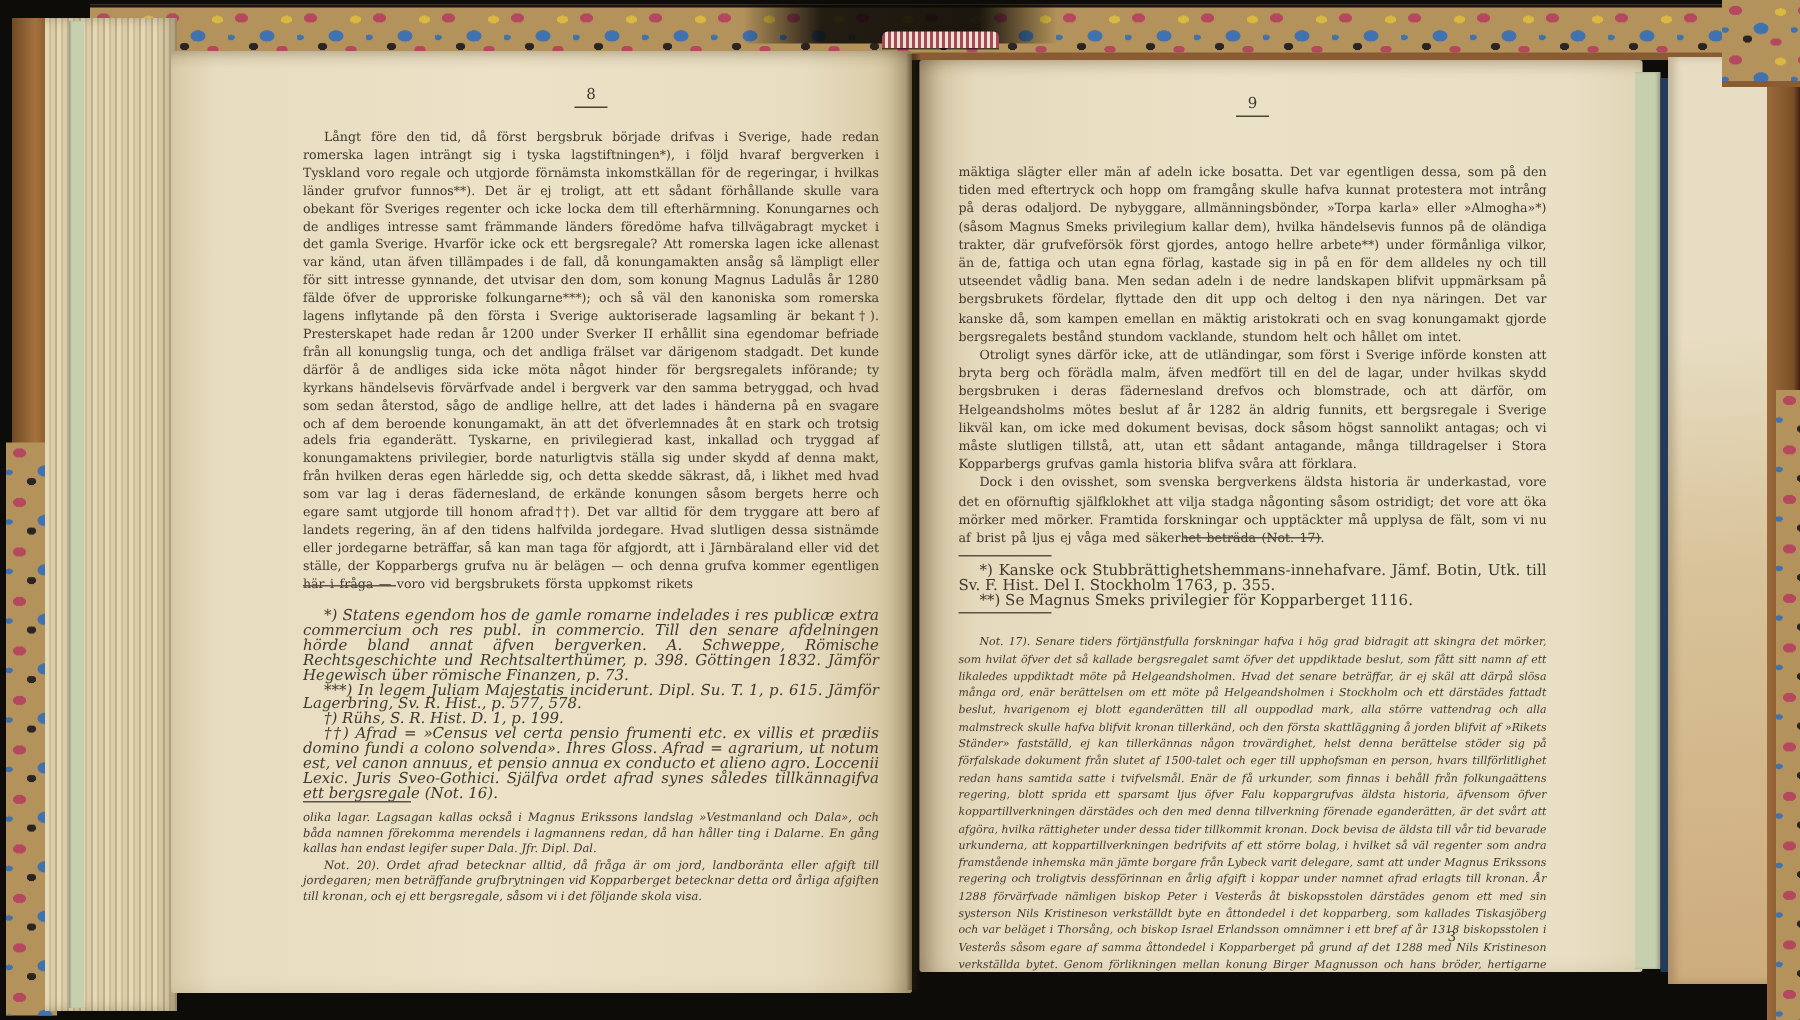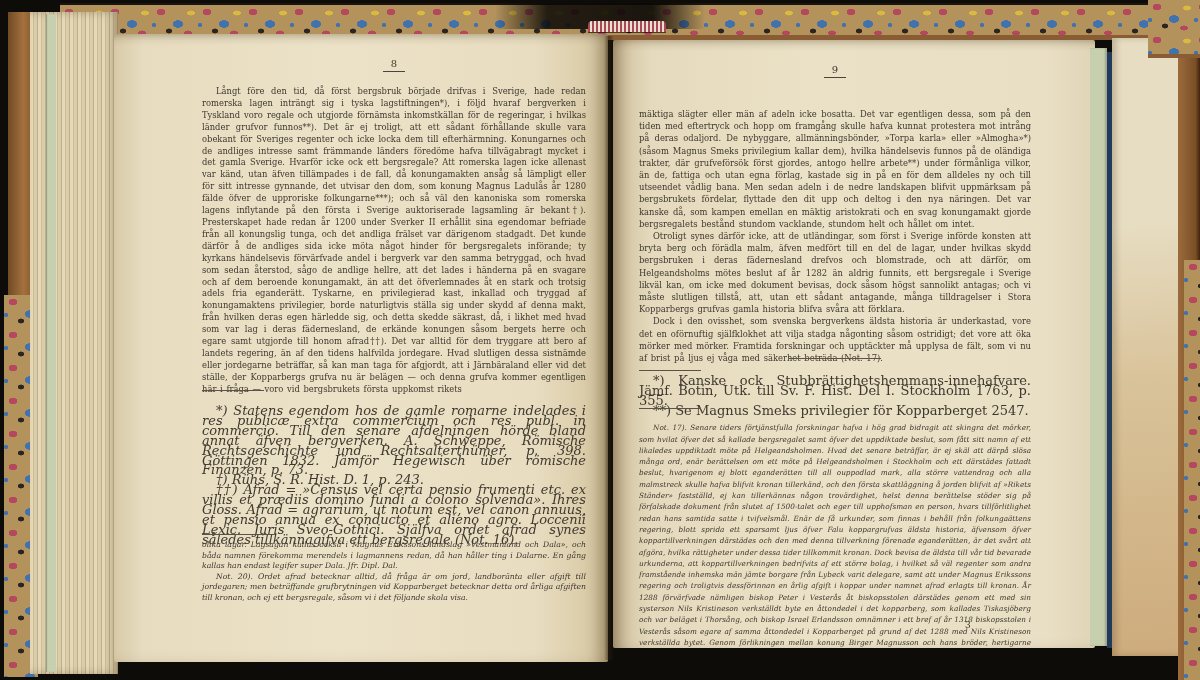--- a/index.html
+++ b/index.html
@@ -55,21 +55,21 @@
       background:linear-gradient(90deg,#d2c29f 0,#e5dabd 8%,#ebe1c6 40%,#e9dfc4 90%,#e0d4b6 100%);
       box-shadow:inset 14px 0 16px -9px rgba(80,60,30,.5), inset 0 8px 10px -7px rgba(90,70,40,.4);}
   .gutter-seam{position:absolute;left:604px;top:36px;width:10px;height:624px;
       background:linear-gradient(90deg,rgba(40,28,12,.0),rgba(40,28,12,.55) 50%,rgba(40,28,12,.0));}
 
   .pnum{position:absolute;text-align:center;font-size:10px;}
   .pnum span{border-bottom:1px solid #4a443a;padding:0 8px 2px;}
   .body-text{position:absolute;text-align:justify;hyphens:auto;-webkit-hyphens:auto;}
   .main{font-size:8.4px;line-height:11.9px;word-spacing:1px;}
   .right-page .main{line-height:12.2px;margin-top:24px;}
-  .fns{font-size:13px;line-height:9.9px;}
+  .fns{font-size:10px;line-height:9.9px;}
   .fns p,.main p,.cont p{margin:0;}
   .indent{text-indent:14px;}
   .rule{position:absolute;border-top:1px solid #5b5348;height:0;}
   .ital{font-style:italic;}
   .cont{font-size:7.7px;line-height:10.6px;}
   .note17{font-size:7.3px;line-height:11.3px;}
   .sig{position:absolute;font-size:9px;}
 </style>
 </head>
 <body>
@@ -89,21 +89,22 @@
   <div class="page left-page">
     <div class="pnum" style="left:88px;top:24px;width:384px;">
       <span>8</span>
     </div>
     <div class="body-text main" style="left:88px;top:52px;width:384px;">
       <p class="indent">Långt före den tid, då först bergsbruk började drifvas i Sverige, hade redan romerska lagen inträngt sig i tyska lagstiftningen*), i följd hvaraf bergverken i Tyskland voro regale och utgjorde förnämsta inkomstkällan för de regeringar, i hvilkas länder grufvor funnos**). Det är ej troligt, att ett sådant förhållande skulle vara obekant för Sveriges regenter och icke locka dem till efterhärmning. Konungarnes och de andliges intresse samt främmande länders föredöme hafva tillvägabragt mycket i det gamla Sverige. Hvarför icke ock ett bergsregale? Att romerska lagen icke allenast var känd, utan äfven tillämpades i de fall, då konungamakten ansåg så lämpligt eller för sitt intresse gynnande, det utvisar den dom, som konung Magnus Ladulås år 1280 fälde öfver de upproriske folkungarne***); och så väl den kanoniska som romerska lagens inflytande på den första i Sverige auktoriserade lagsamling är bekant†). Presterskapet hade redan år 1200 under Sverker II erhållit sina egendomar befriade från all konungslig tunga, och det andliga frälset var därigenom stadgadt. Det kunde därför å de andliges sida icke möta något hinder för bergsregalets införande; ty kyrkans händelsevis förvärfvade andel i bergverk var den samma betryggad, och hvad som sedan återstod, sågo de andlige hellre, att det lades i händerna på en svagare och af dem beroende konungamakt, än att det öfverlemnades åt en stark och trotsig adels fria eganderätt. Tyskarne, en privilegierad kast, inkallad och tryggad af konungamaktens privilegier, borde naturligtvis ställa sig under skydd af denna makt, från hvilken deras egen härledde sig, och detta skedde säkrast, då, i likhet med hvad som var lag i deras fädernesland, de erkände konungen såsom bergets herre och egare samt utgjorde till honom afrad††). Det var alltid för dem tryggare att bero af landets regering, än af den tidens halfvilda jordegare. Hvad slutligen dessa sistnämde eller jordegarne beträffar, så kan man taga för afgjordt, att i Järnbäraland eller vid det ställe, der Kopparbergs grufva nu är belägen — och denna grufva kommer egentligen här i fråga — voro vid bergsbrukets första uppkomst rikets</p>
     </div>
     <div class="rule" style="left:88px;top:356px;width:62px;"></div>
     <div class="body-text fns" style="left:88px;top:372px;width:384px;font-style:italic;">
       <p class="indent">*) Statens egendom hos de gamle romarne indelades i res publicæ extra commercium och res publ. in commercio. Till den senare afdelningen hörde bland annat äfven bergverken. A. Schweppe, Römische Rechtsgeschichte und Rechtsalterthümer, p. 398. Göttingen 1832. Jämför Hegewisch über römische Finanzen, p. 73.</p>
-      <p class="indent">†) Rühs, S. R. Hist. D. 1, p. 243.</p>
+      <p class="indent">***) In legem Juliam Majestatis inciderunt. Dipl. Su. T. 1, p. 615. Jämför Lagerbring, Sv. R. Hist., p. 577, 578.</p>
+      <p class="indent">†) Rühs, S. R. Hist. D. 1, p. 199.</p>
       <p class="indent">††) Afrad = »Census vel certa pensio frumenti etc. ex villis et prædiis domino fundi a colono solvenda». Ihres Gloss. Afrad = agrarium, ut notum est, vel canon annuus, et pensio annua ex conducto et alieno agro. Loccenii Lexic. Juris Sveo-Gothici. Själfva ordet afrad synes således tillkännagifva ett bergsregale (Not. 16).</p>
     </div>
     <div class="rule" style="left:88px;top:500px;width:72px;"></div>
     <div class="body-text cont ital" style="left:88px;top:506px;width:384px;">
       <p>olika lagar. Lagsagan kallas också i Magnus Erikssons landslag »Vestmanland och Dala», och båda namnen förekomma merendels i lagmannens redan, då han håller ting i Dalarne. En gång kallas han endast legifer super Dala. Jfr. Dipl. Dal.</p>
       <p class="indent">Not. 20). Ordet afrad betecknar alltid, då fråga är om jord, landboränta eller afgift till jordegaren; men beträffande grufbrytningen vid Kopparberget betecknar detta ord årliga afgiften till kronan, och ej ett bergsregale, såsom vi i det följande skola visa.</p>
     </div>
   </div>
 
   <div class="gutter-seam"></div>
@@ -114,21 +115,21 @@
     </div>
     <div class="body-text main" style="left:26px;top:44px;width:392px;">
       <p>mäktiga slägter eller män af adeln icke bosatta. Det var egentligen dessa, som på den tiden med eftertryck och hopp om framgång skulle hafva kunnat protestera mot intrång på deras odaljord. De nybyggare, allmänningsbönder, »Torpa karla» eller »Almogha»*) (såsom Magnus Smeks privilegium kallar dem), hvilka händelsevis funnos på de oländiga trakter, där grufveförsök först gjordes, antogo hellre arbete**) under förmånliga vilkor, än de, fattiga och utan egna förlag, kastade sig in på en för dem alldeles ny och till utseendet vådlig bana. Men sedan adeln i de nedre landskapen blifvit uppmärksam på bergsbrukets fördelar, flyttade den dit upp och deltog i den nya näringen. Det var kanske då, som kampen emellan en mäktig aristokrati och en svag konungamakt gjorde bergsregalets bestånd stundom vacklande, stundom helt och hållet om intet.</p>
       <p class="indent">Otroligt synes därför icke, att de utländingar, som först i Sverige införde konsten att bryta berg och förädla malm, äfven medfört till en del de lagar, under hvilkas skydd bergsbruken i deras fädernesland drefvos och blomstrade, och att därför, om Helgeandsholms mötes beslut af år 1282 än aldrig funnits, ett bergsregale i Sverige likväl kan, om icke med dokument bevisas, dock såsom högst sannolikt antagas; och vi måste slutligen tillstå, att, utan ett sådant antagande, många tilldragelser i Stora Kopparbergs grufvas gamla historia blifva svåra att förklara.</p>
       <p class="indent">Dock i den ovisshet, som svenska bergverkens äldsta historia är underkastad, vore det en oförnuftig själfklokhet att vilja stadga någonting såsom ostridigt; det vore att öka mörker med mörker. Framtida forskningar och upptäckter må upplysa de fält, som vi nu af brist på ljus ej våga med säkerhet beträda (Not. 17).</p>
     </div>
     <div class="rule" style="left:176px;top:318px;width:92px;"></div>
     <div class="rule" style="left:26px;top:330px;width:62px;"></div>
     <div class="body-text fns" style="left:26px;top:336px;width:392px;">
       <p class="indent">*) Kanske ock Stubbrättighetshemmans-innehafvare. Jämf. Botin, Utk. till Sv. F. Hist. Del I. Stockholm 1763, p. 355.</p>
-      <p class="indent">**) Se Magnus Smeks privilegier för Kopparberget 2547.</p>
+      <p class="indent">**) Se Magnus Smeks privilegier för Kopparberget 1116.</p>
     </div>
     <div class="rule" style="left:26px;top:368px;width:62px;"></div>
     <div class="body-text note17 ital" style="left:26px;top:375px;width:392px;">
       <p class="indent">Not. 17). Senare tiders förtjänstfulla forskningar hafva i hög grad bidragit att skingra det mörker, som hvilat öfver det så kallade bergsregalet samt öfver det uppdiktade beslut, som fått sitt namn af ett likaledes uppdiktadt möte på Helgeandsholmen. Hvad det senare beträffar, är ej skäl att därpå slösa många ord, enär berättelsen om ett möte på Helgeandsholmen i Stockholm och ett därstädes fattadt beslut, hvarigenom ej blott eganderätten till all ouppodlad mark, alla större vattendrag och alla malmstreck skulle hafva blifvit kronan tillerkänd, och den första skattläggning å jorden blifvit af »Rikets Ständer» fastställd, ej kan tillerkännas någon trovärdighet, helst denna berättelse stöder sig på förfalskade dokument från slutet af 1500-talet och eger till upphofsman en person, hvars tillförlitlighet redan hans samtida satte i tvifvelsmål. Enär de få urkunder, som finnas i behåll från folkungaättens regering, blott sprida ett sparsamt ljus öfver Falu koppargrufvas äldsta historia, äfvensom öfver koppartillverkningen därstädes och den med denna tillverkning förenade eganderätten, är det svårt att afgöra, hvilka rättigheter under dessa tider tillkommit kronan. Dock bevisa de äldsta till vår tid bevarade urkunderna, att koppartillverkningen bedrifvits af ett större bolag, i hvilket så väl regenter som andra framstående inhemska män jämte borgare från Lybeck varit delegare, samt att under Magnus Erikssons regering och troligtvis dessförinnan en årlig afgift i koppar under namnet afrad erlagts till kronan. År 1288 förvärfvade nämligen biskop Peter i Vesterås åt biskopsstolen därstädes genom ett med sin systerson Nils Kristineson verkställdt byte en åttondedel i det kopparberg, som kallades Tiskasjöberg och var beläget i Thorsång, och biskop Israel Erlandsson omnämner i ett bref af år 1318 biskopsstolen i Vesterås såsom egare af samma åttondedel i Kopparberget på grund af det 1288 med Nils Kristineson verkställda bytet. Genom förlikningen mellan konung Birger Magnusson och hans bröder, hertigarne Erik och Valdemar, bestämdes 1310, att</p>
     </div>
     <div class="sig" style="left:352px;top:580px;">3</div>
   </div>
 
   <div class="right-flyleaf-edge"></div>
   <div class="right-board-line"></div>

